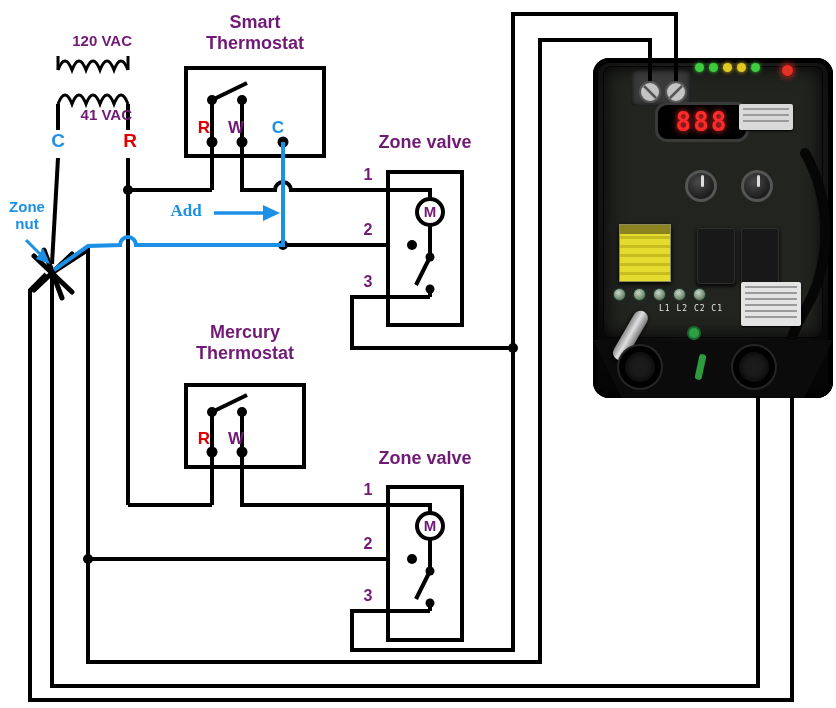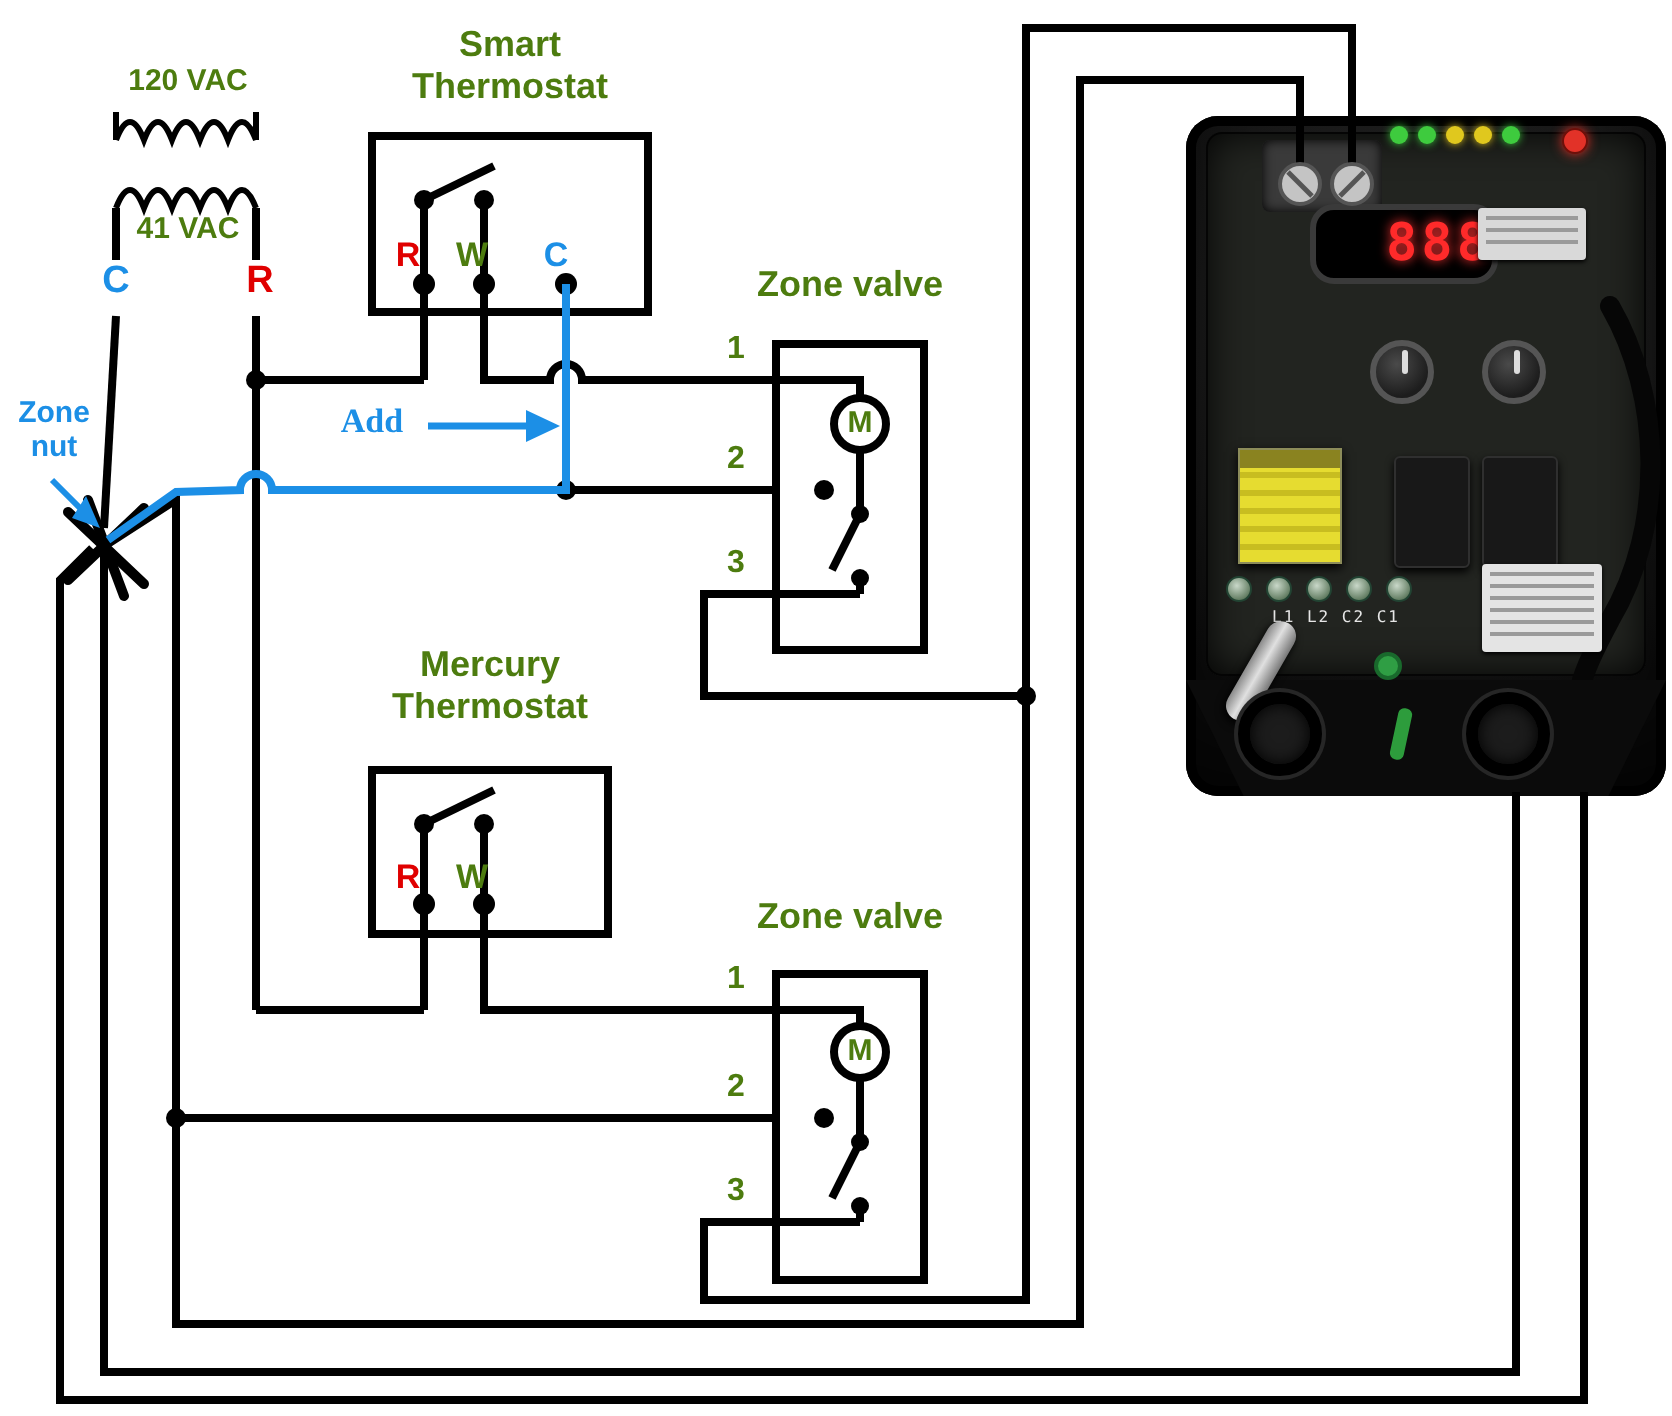--- a/index.html
+++ b/index.html
@@ -1,44 +1,44 @@
 <!DOCTYPE html>
 <html><head>
 <meta charset="utf-8">
 <style>
   html,body{margin:0;padding:0;background:#fff;}
   .stage{position:relative;width:836px;height:708px;background:#fff;overflow:hidden;
          font-family:"Liberation Sans",sans-serif;}
   svg.wires{position:absolute;left:0;top:0;z-index:5;}
-  .lbl{position:absolute;z-index:6;text-align:center;color:#4d7c0f;white-space:pre-line;line-height:1.15;}
+  .lbl{position:absolute;z-index:6;text-align:center;color:#701a75;white-space:pre-line;line-height:1.15;}
   .blue{color:#1c8fe6;}
   .red{color:#e00000;}
   .title{font-weight:700;font-size:18px;}
   .term{font-weight:700;font-size:17px;width:20px;}
   .num{font-weight:700;font-size:16px;width:20px;}
-  .vac{font-size:15px;font-weight:700;width:76px;}
+  .vac{font-size:15px;font-weight:700;width:76px;text-align:right;}
   .bigterm{font-weight:700;font-size:19px;width:24px;}
 
   
   .control{position:absolute;left:593px;top:58px;width:240px;height:340px;z-index:1;
            background:radial-gradient(circle at 50% 30%, #2b2b2b, #0c0c0c 78%);
            border-radius:16px;box-shadow:inset 0 0 0 5px #000, inset 0 -34px 40px rgba(0,0,0,.65);}
   .control *{position:absolute;box-sizing:border-box;}
   .panel{left:10px;top:8px;width:220px;height:272px;background:#222420;border-radius:8px;
          box-shadow:inset 0 0 20px #000, inset 0 0 0 1px #0a0a0a;}
   .screwplate{left:38px;top:12px;width:60px;height:36px;background:#3a3a3a;border-radius:4px;
               box-shadow:inset 0 0 6px #000;}
   .leds{left:102px;top:5px;display:flex;gap:5px;}
   .led{position:static;width:9px;height:9px;border-radius:50%;box-shadow:0 0 4px currentColor;}
   .led.g{background:#3ecb3e;color:#3ecb3e;}
   .led.y{background:#e0c81e;color:#e0c81e;}
   .bigled{left:188px;top:6px;width:13px;height:13px;border-radius:50%;background:#e23228;
           border:1px solid #6d100a;box-shadow:0 0 6px #e23228;}
   .disp{left:62px;top:44px;width:94px;height:40px;background:#000;border:3px solid #3a3a3a;
-        border-radius:12px;display:flex;align-items:center;justify-content:flex-end;}
+        border-radius:12px;display:flex;align-items:center;justify-content:center;}
   .disp span{position:static;color:#ff2a2a;font-family:"DejaVu Sans Mono",monospace;
              font-size:26px;font-weight:700;text-shadow:0 0 6px #f33;letter-spacing:2px;}
   .sticker{background:#d9d9d9;border-radius:2px;box-shadow:0 1px 2px #000;}
   .sticker .lines{left:4px;top:4px;right:4px;bottom:4px;
         background:repeating-linear-gradient(180deg,#9a9a9a 0 2px,transparent 2px 6px);}
   .s1{left:146px;top:46px;width:54px;height:26px;}
   .s2{left:148px;top:224px;width:60px;height:44px;background:#e4e4e4;}
   .knob{width:32px;height:32px;border-radius:50%;border:3px solid #555;
         background:radial-gradient(circle at 40% 35%, #4a4a4a, #1d1d1d 70%);}
   .kn1{left:92px;top:112px;}
@@ -50,21 +50,21 @@
   .xfmr .band{left:0;top:0;width:100%;height:9px;background:#8a8320;}
   .relays{left:104px;top:170px;display:flex;gap:6px;}
   .relays i{position:static;display:block;width:38px;height:56px;background:#181818;
             border:1px solid #2f2f2f;border-radius:3px;box-shadow:0 2px 4px #000;}
   svg.harness{left:0;top:0;}
   .tstrip{left:20px;top:230px;display:flex;gap:7px;}
   .tstrip i{position:static;display:block;width:13px;height:13px;border-radius:50%;
             background:radial-gradient(circle at 40% 35%, #c9d8c9, #5f7a5f 75%);
             border:1px solid #243; }
   .tlabels{left:20px;top:246px;width:110px;color:#e6e6e6;font-family:"DejaVu Sans Mono",monospace;
-           font-size:8px;letter-spacing:1px;text-align:center;}
+           font-size:8px;letter-spacing:1px;text-align:right;}
   .bottomface{left:0;top:282px;width:240px;height:58px;background:#0b0b0b;
               border-radius:0 0 14px 14px;clip-path:polygon(0 0,100% 0,88% 100%,12% 100%);}
   .ko{width:42px;height:42px;border-radius:50%;border:6px solid #000;background:#1c1c1c;
       box-shadow:inset 0 0 8px #000, 0 0 0 2px #262626;}
   .ko1{left:26px;top:288px;}
   .ko2{left:140px;top:288px;}
   .sensor{left:30px;top:250px;width:15px;height:55px;border-radius:8px;
           background:linear-gradient(90deg,#8a8a8a,#e0e0e0 45%,#777);transform:rotate(30deg);
           box-shadow:0 2px 4px #000;}
   .gscrew{left:94px;top:268px;width:14px;height:14px;border-radius:50%;background:#2f9e44;

